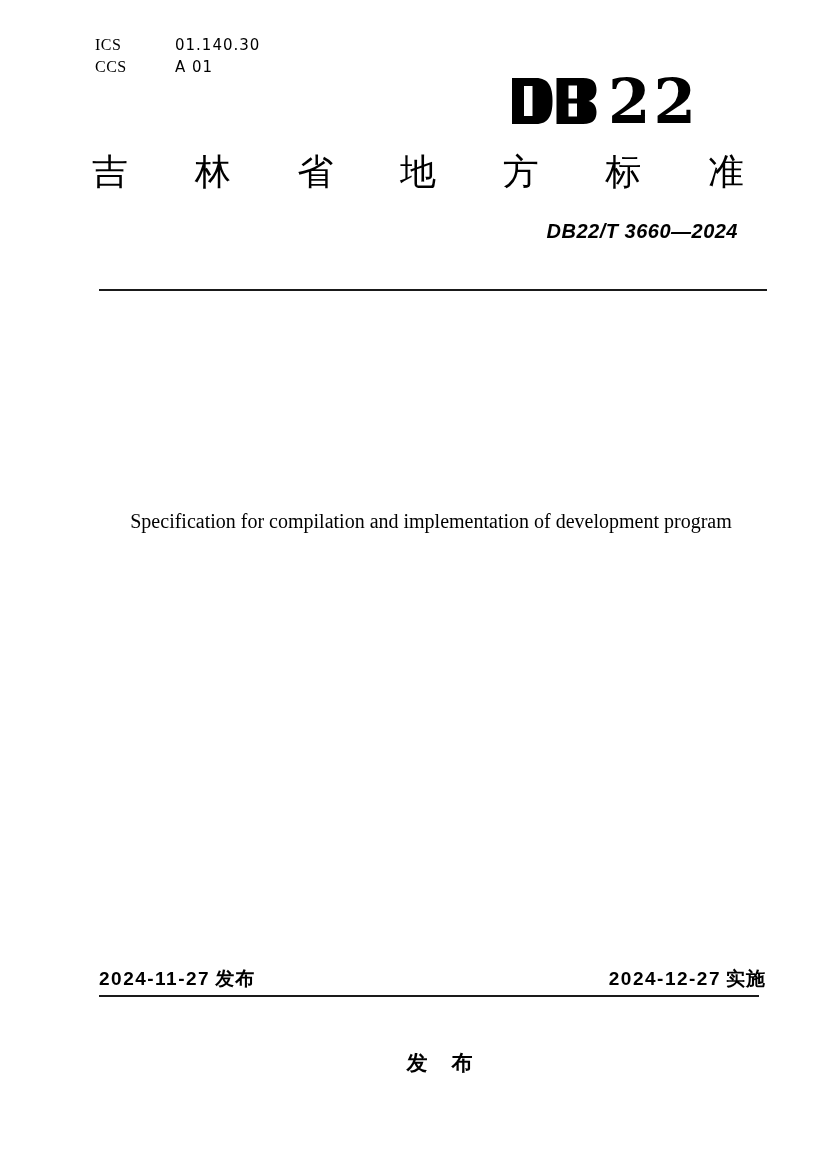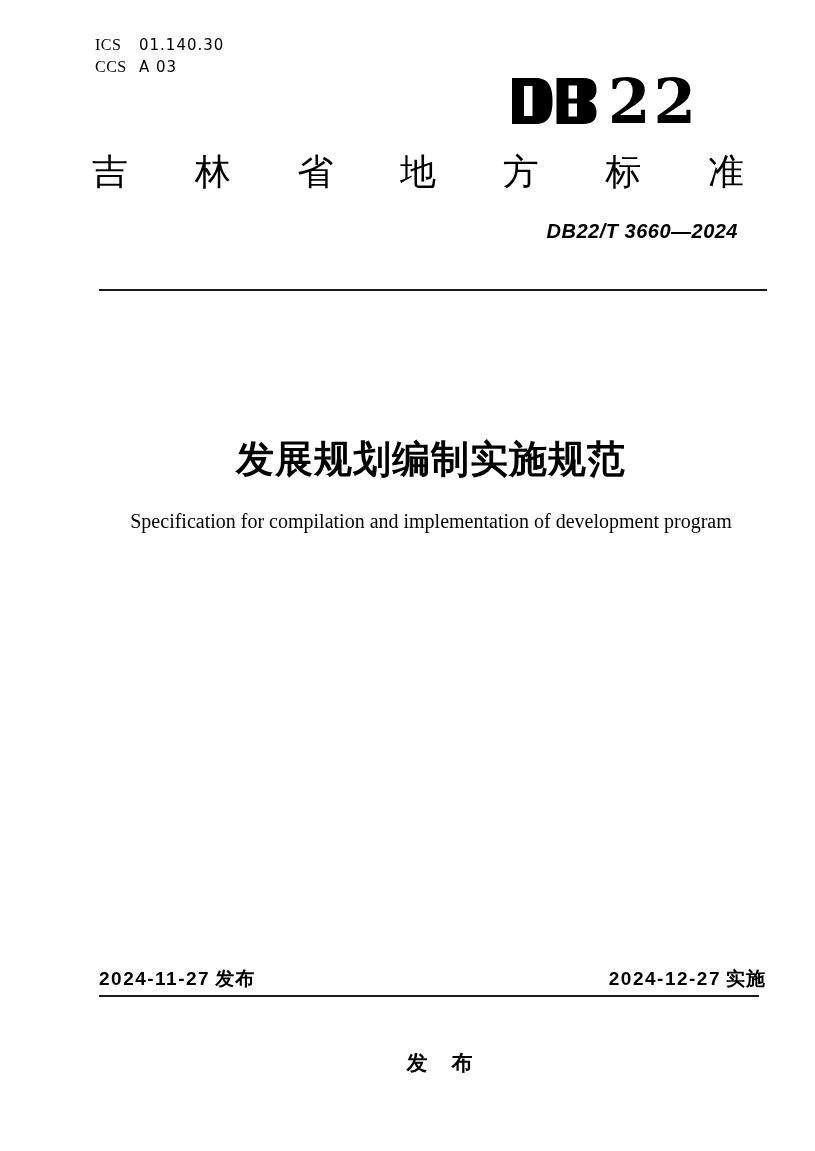--- a/index.html
+++ b/index.html
@@ -32,20 +32,21 @@
   .code-label {
     font-family: "Liberation Serif", serif;
     font-size: 16px;
     letter-spacing: 0.5px;
     width: 44px;
   }
   .code-value {
     font-family: "DejaVu Sans", sans-serif;
     font-size: 15px;
     letter-spacing: 1px;
+    margin-left: 36px;
   }
 
   
   .logo {
     position: absolute;
     left: 512px;
     top: 77px;
     display: flex;
     align-items: center;
     height: 48px;
@@ -164,21 +165,21 @@
 
 <div class="page">
 
   <div class="code-block">
     <div class="code-row">
       <span class="code-label">ICS</span>
       <span class="code-value">01.140.30</span>
     </div>
     <div class="code-row">
       <span class="code-label">CCS</span>
-      <span class="code-value">A 03</span>
+      <span class="code-value">A 01</span>
     </div>
   </div>
 
   <div class="logo">
     <svg class="logo-db" width="85" height="46" viewBox="0 0 85 46" aria-hidden="true">
 
       <path fill="#000000" d="M0,0 L24,0 C36.5,0 40.5,9 40.5,23 C40.5,37 36.5,46 24,46 L0,46 Z"></path>
       <rect fill="#ffffff" x="12" y="8" width="8.5" height="30"></rect>
 
       <path fill="#000000" d="M44.5,0 L71,0 C82,0 84.5,5.5 84.5,12 C84.5,18.5 81,21.8 76.5,23 C81,24.2 84.5,27.5 84.5,34 C84.5,40.5 82,46 71,46 L44.5,46 Z"></path>
@@ -195,21 +196,20 @@
     <span>地</span>
     <span>方</span>
     <span>标</span>
     <span>准</span>
   </div>
 
   <div class="standard-code">DB22/T 3660—2024</div>
 
   <div class="rule rule-top"></div>
 
-  <div class="doc-title-zh">发展规划编制实施规范</div>
   <div class="doc-title-en">Specification for compilation and implementation of development program</div>
 
   <div class="dates-row">
     <div class="date-item">
       <span class="date-num">2024-11-27</span>
       <span class="date-label">发布</span>
     </div>
     <div class="date-item">
       <span class="date-num">2024-12-27</span>
       <span class="date-label">实施</span>

